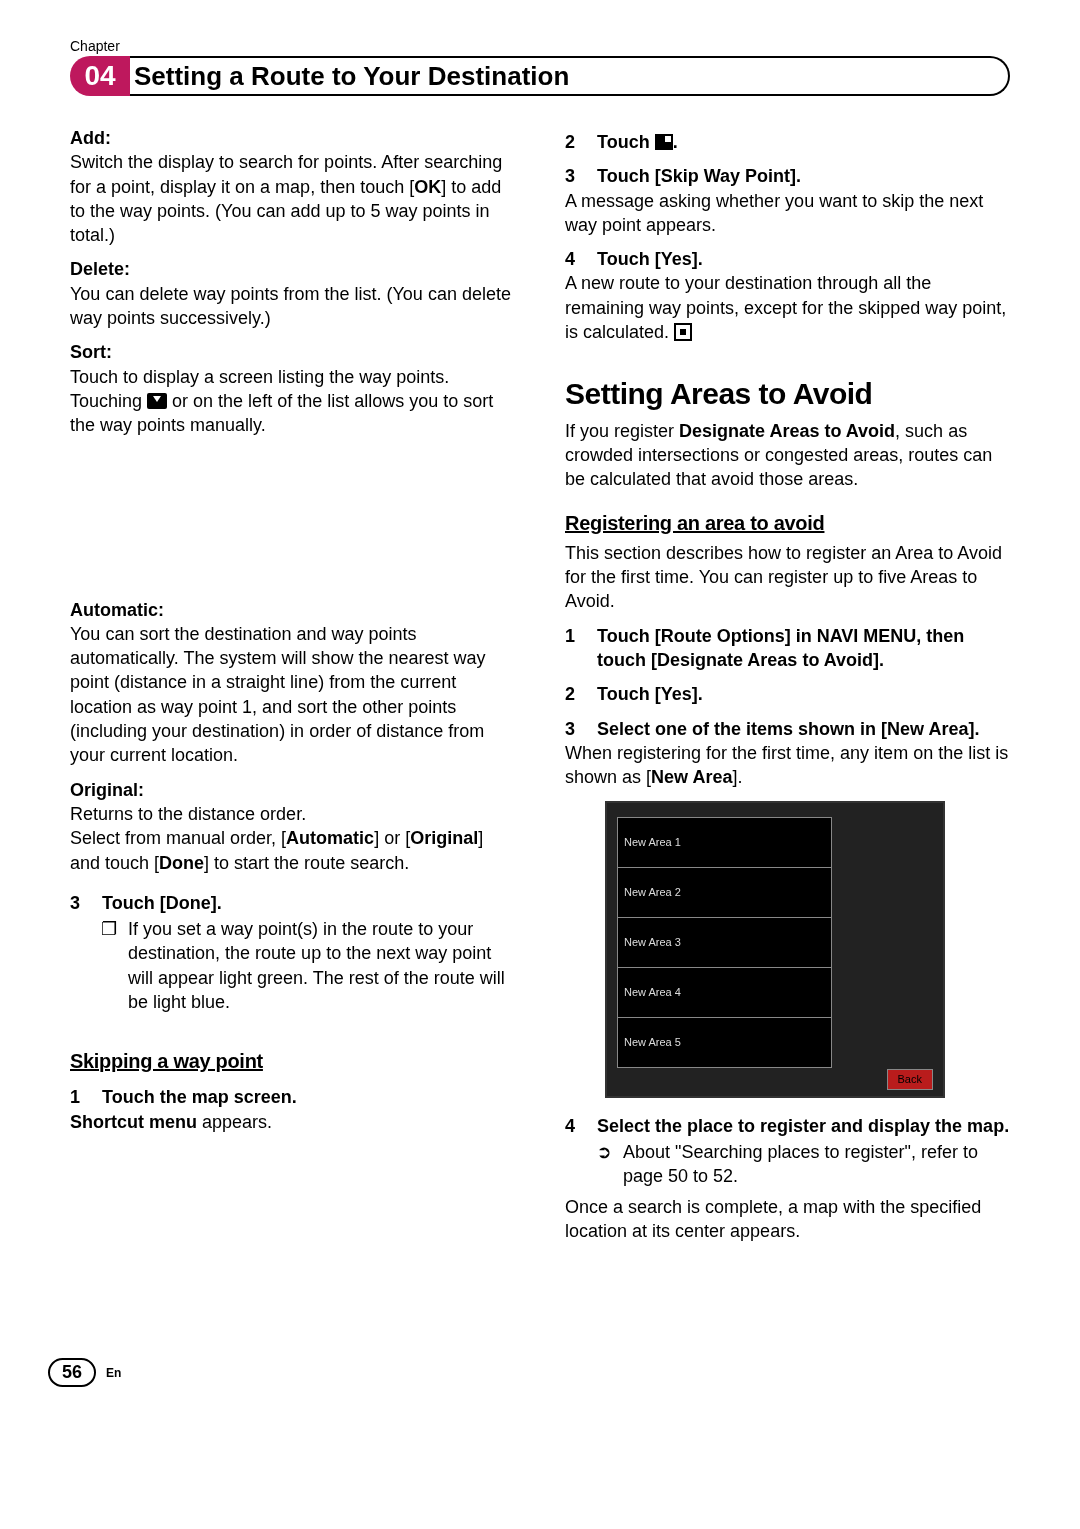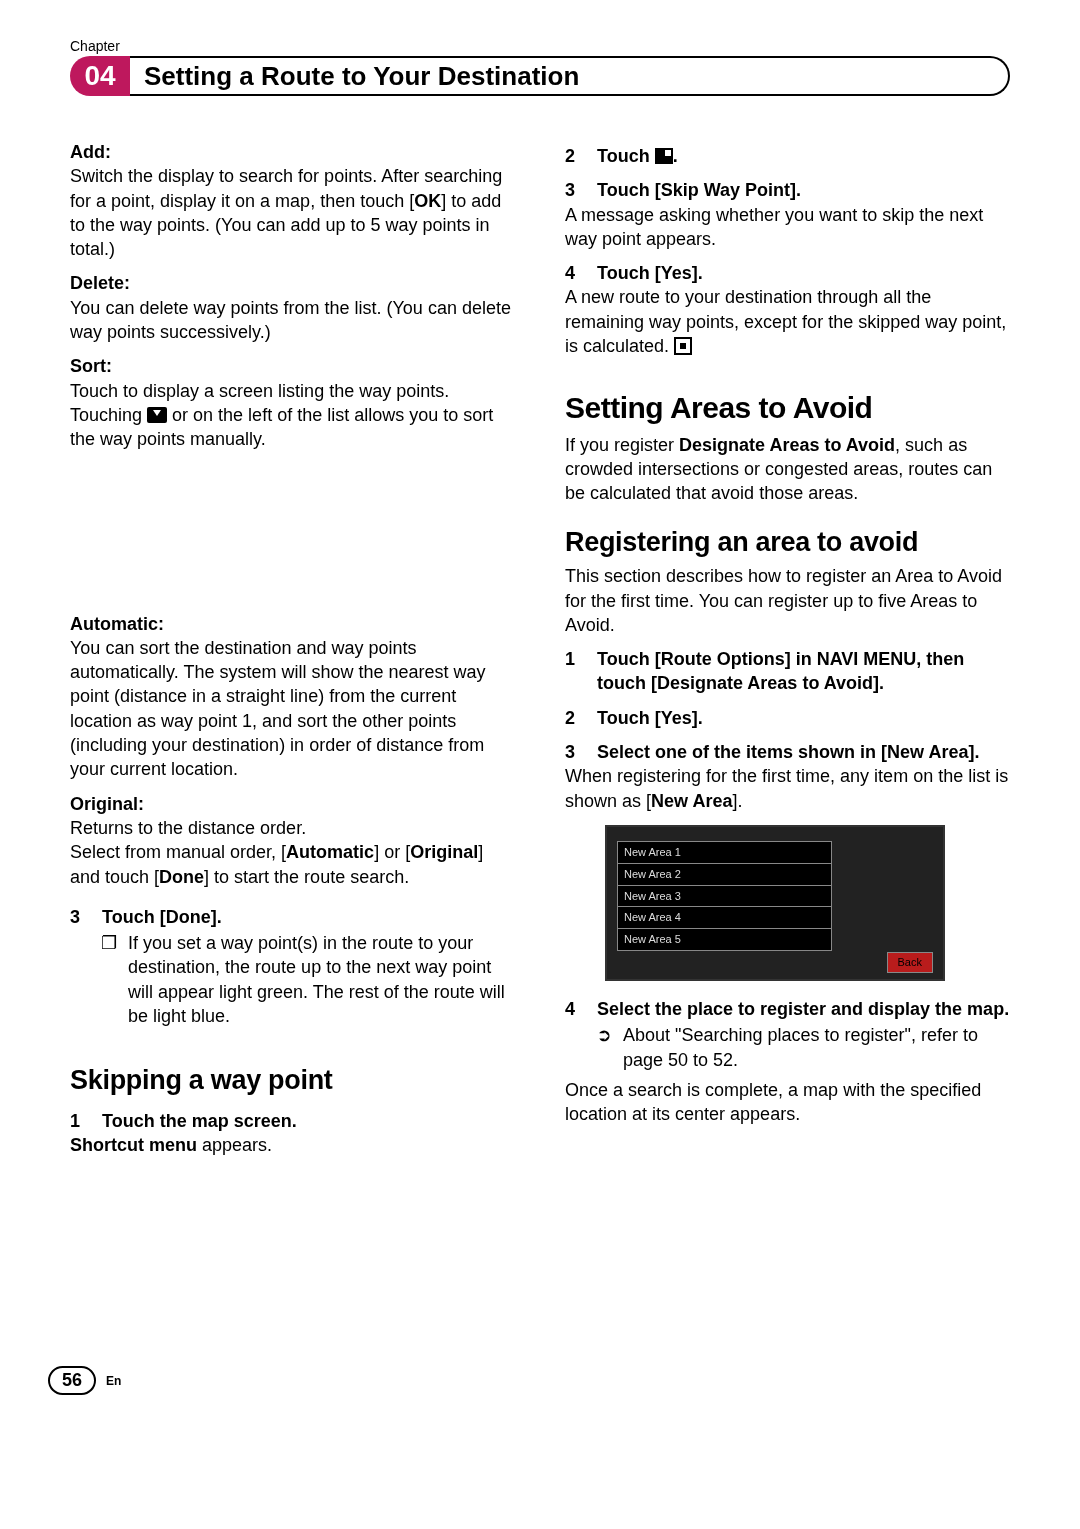--- a/index.html
+++ b/index.html
@@ -9,33 +9,33 @@
   .header-row { display: flex; align-items: center; width: 100%; }
   .chapter-badge {
     width: 60px; height: 40px; background: #be185d; color: #fff;
     display: flex; align-items: center; justify-content: center;
     font-size: 28px; font-weight: 700; border-radius: 20px 0 0 20px;
     flex-shrink: 0;
   }
   .title-capsule {
     flex: 1; height: 40px; border: 2px solid #000; border-left: none;
     border-radius: 0 20px 20px 0; display: flex; align-items: center;
-    padding-left: 14px; font-size: 26px; font-weight: 700;
-  }
-  .columns { display: flex; gap: 50px; margin-top: 44px; }
+    padding-left: 4px; font-size: 26px; font-weight: 700;
+  }
+  .columns { display: flex; gap: 50px; margin-top: 30px; }
   .col { flex: 1; font-size: 18px; line-height: 1.35; }
   .label-bold { font-weight: 700; }
   .para { margin-bottom: 10px; }
   .section-gap { height: 150px; }
   .step-row { display: flex; gap: 18px; font-weight: 700; margin-top: 4px;}
   .step-n { width: 14px; flex-shrink:0; }
   .sub-bullet { display: flex; gap: 10px; padding-left: 30px; margin-top: 2px; font-weight: 400; }
   .sub-sym { width: 18px; flex-shrink: 0; text-align: center; }
   .h2 { font-size: 30px; font-weight: 800; margin-top: 30px; margin-bottom: 4px; letter-spacing: -0.5px; }
-  .h3 { font-size: 27px; font-weight: 800; margin-top: 18px; margin-bottom: 4px; letter-spacing: -0.3px; }
+  .h3 { font-size: 20px; font-weight: 800; margin-top: 18px; margin-bottom: 4px; letter-spacing: -0.3px; text-decoration: underline; }
   .inline-icon {
     display: inline-block; width: 20px; height: 16px; background: #000;
     vertical-align: -2px; border-radius: 2px; position: relative;
   }
   .inline-icon.arrow::after {
     content:""; position:absolute; left:6px; top:3px; width:0;height:0;
     border-left:4px solid transparent;border-right:4px solid transparent;border-top:6px solid #fff;
   }
   .stop-icon {
     display:inline-block; width:18px; height:18px; border:2px solid #000; vertical-align:-3px;
@@ -44,27 +44,27 @@
   .stop-icon::after { content:""; position:absolute; left:4px; top:4px; width:6px; height:6px; background:#000; }
   .flag-icon { display:inline-block; width:18px; height:16px; background:#000; vertical-align:-2px; position:relative; }
   .flag-icon::after { content:""; position:absolute; right:2px; top:2px; width:6px;height:6px;background:#fff; }
   .screenshot {
     margin: 12px 0 16px 40px; width: 340px; border: 2px solid #333; background:#222;
     padding: 14px 10px 28px 10px; position: relative;
   }
   .screenshot table { width: 68%; border-collapse: collapse; }
   .screenshot td {
     border: 1px solid #888; background: #000; color: #ddd;
-    font-size: 11px; padding: 3px 6px; font-family: Arial, sans-serif;
+    font-size: 11px; padding: 17px 6px; font-family: Arial, sans-serif;
   }
   .screenshot .back-btn {
     position:absolute; right:10px; bottom:6px; background:#b91c1c; color:#000;
     border:1px solid #888; font-size:11px; padding:2px 10px;
   }
-  .footer { position:absolute; left:48px; bottom:40px; display:flex; align-items:center; gap:10px; }
+  .footer { position:absolute; left:48px; bottom:48px; display:flex; align-items:center; gap:10px; }
   .page-num {
     border:2px solid #000; border-radius:16px; padding:2px 12px; font-weight:700; font-size:18px;
   }
   .lang { font-size:12px; font-weight:700; }
   .mt6 { margin-top: 6px; }
   .mt10 { margin-top: 10px; }
   .mt16 { margin-top: 16px; }
   b { font-weight: 700; text-align: center; }
 </style>
 </head>

